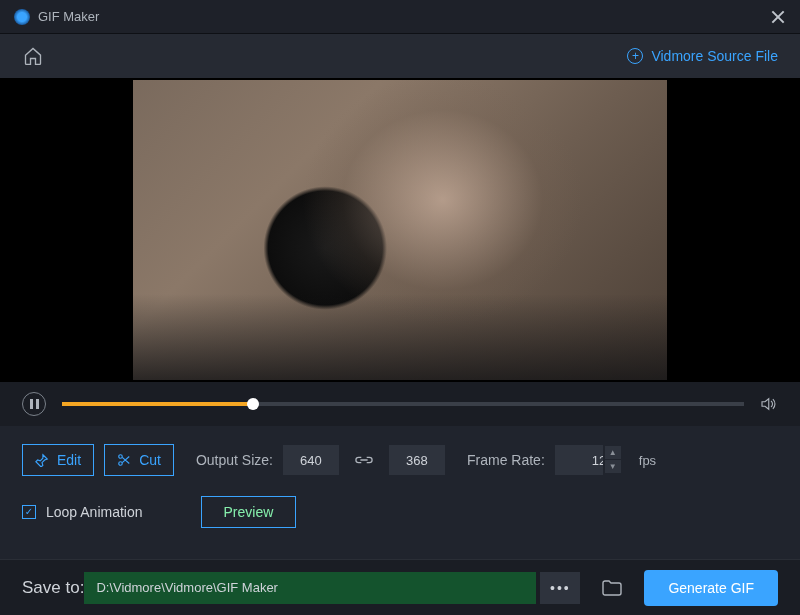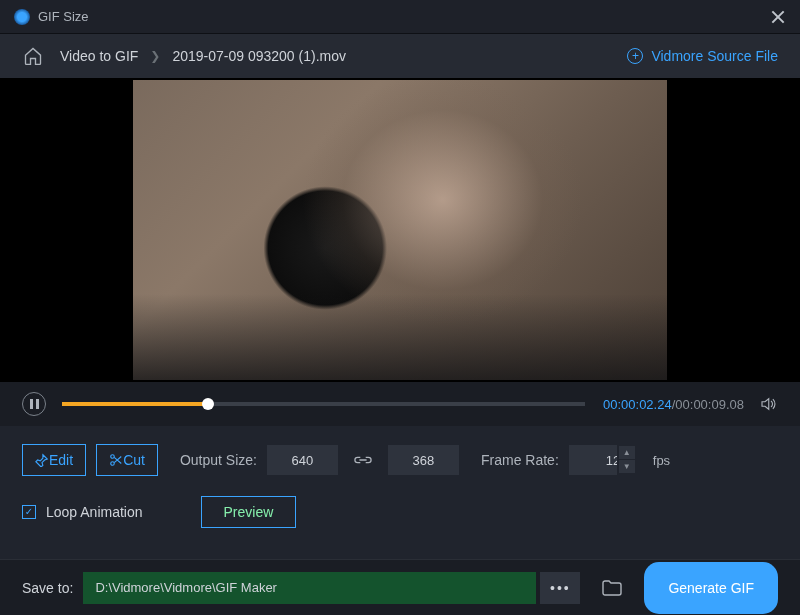--- a/index.html
+++ b/index.html
@@ -29,61 +29,56 @@
 .pause-glyph span{width:3px;height:10px;background:#aeb4bc}
 .prog-track{flex:1;height:4px;background:#3a3f48;position:relative;cursor:pointer}
 .prog-fill{position:absolute;left:0;top:0;height:100%;background:#f5a623;width:28%}
 .prog-handle{position:absolute;left:28%;top:50%;width:12px;height:12px;background:#fff;border-radius:50%;transform:translate(-50%,-50%)}
 .time{margin-left:18px;font-size:13px}
 .t-cur{color:#3aa4ff}
 .t-sep,.t-dur{color:#8a9098}
 .vol-icon{width:20px;height:18px;margin-left:14px;cursor:pointer}
 .controls{background:#20242d;padding:18px 22px 14px;flex:1}
 .row1{display:flex;align-items:center;gap:10px;margin-bottom:20px}
-.tool-btn{height:32px;border:1px solid #3aa4ff;background:transparent;color:#3aa4ff;font-size:14px;display:flex;align-items:center;padding:0 12px;cursor:pointer;}
+.tool-btn{height:32px;border:1px solid #3aa4ff;background:transparent;color:#3aa4ff;font-size:14px;display:flex;align-items:center;padding:0 12px;cursor:pointer;gap:8px}
 .ico{width:14px;height:14px}
 .lbl{font-size:14px;color:#aeb4bc;margin-left:12px}
-.numbox{width:71px;height:30px;background:#2e333d;border:none;color:#cfd3d9;text-align:center;font-size:13px}
+.numbox{width:56px;height:30px;background:#2e333d;border:none;color:#cfd3d9;text-align:center;font-size:13px}
 .link-ico{width:18px;height:14px;margin:0 6px}
 .fps-wrap{display:flex;align-items:center}
 .stepper{display:flex;flex-direction:column;margin-left:2px}
 .step-btn{width:16px;height:14px;background:#2e333d;display:flex;align-items:center;justify-content:center;cursor:pointer;font-size:8px;color:#8a9098;border-bottom:1px solid #20242d}
 .unit{margin-left:8px;font-size:13px;color:#aeb4bc}
 .row2{display:flex;align-items:center;gap:24px}
 .check{display:flex;align-items:center;gap:10px;cursor:pointer;font-size:14px;color:#cfd3d9}
 .checkbox{width:14px;height:14px;border:1.5px solid #3aa4ff;display:flex;align-items:center;justify-content:center}
 .checkmark{color:#3aa4ff;font-size:10px;line-height:1}
 .preview-btn{height:32px;border:1px solid #3aa4ff;background:transparent;color:#86efac;font-size:14px;padding:0 22px;cursor:pointer;margin-left:34px}
 .footer{height:56px;background:#1a1d24;display:flex;align-items:center;padding:0 22px;border-top:1px solid #2a2e36}
-.save-lbl{font-size:14px;color:#cfd3d9;margin-right:10px}
+.save-lbl{font-size:17px;color:#cfd3d9;}
 .path-input{flex:1;height:32px;background:#14532d;border:none;color:#cfd3d9;font-size:13px;padding:0 12px}
 .dots-btn{width:40px;height:32px;background:#2e333d;border:none;color:#cfd3d9;cursor:pointer;margin-left:4px;font-size:14px;letter-spacing:2px}
 .folder-btn{width:36px;height:32px;background:transparent;border:none;cursor:pointer;margin:0 14px;display:flex;align-items:center;justify-content:center}
-.gen-btn{height:52px;background:#3aa4ff;border:none;color:#fff;font-size:14px;padding:0 24px;border-radius:15px;cursor:pointer}
+.gen-btn{height:36px;background:#3aa4ff;border:none;color:#fff;font-size:14px;padding:0 24px;border-radius:4px;cursor:pointer}
 svg{display:block}
 </style>
 </head>
 <body>
 
 <div class="titlebar">
   <div class="app-icon"></div>
-  <div class="titlebar-title">GIF Size</div>
+  <div class="titlebar-title">GIF Maker</div>
   <div class="titlebar-spacer"></div>
   <div class="close-x"></div>
 </div>
 
 <div class="toolbar">
   <svg class="home-icon" viewBox="0 0 24 24">
       <path d="M3 11l9-8 9 8v10a1 1 0 0 1-1 1h-5v-7h-6v7H4a1 1 0 0 1-1-1z" fill="none" stroke="#aeb4bc" stroke-width="1.6"></path>
     </svg>
-  <div class="breadcrumb">
-    <span>Video to GIF</span>
-    <span class="chevron">❯</span>
-    <span>2019-07-09 093200 (1).mov</span>
-  </div>
   <div class="toolbar-spacer"></div>
   <div class="change-source">
     <span class="plus-circle">+</span>
     <span>Vidmore Source File</span>
   </div>
 </div>
 
 <div class="video-area">
   <div class="preview"></div>
 </div>
@@ -91,23 +86,20 @@
 <div class="playback">
   <div class="play-btn">
     <div class="pause-glyph">
         <span></span>
         <span></span>
       </div>
   </div>
   <div class="prog-track">
     <div class="prog-fill"></div>
     <div class="prog-handle"></div>
-  </div>
-  <div class="time">
-    <span class="t-cur">00:00:02.24</span><span class="t-sep">/</span><span class="t-dur">00:00:09.08</span>
   </div>
   <svg class="vol-icon" viewBox="0 0 24 24">
       <path d="M4 9v6h4l5 4V5L8 9H4z" fill="none" stroke="#aeb4bc" stroke-width="1.5"></path>
       <path d="M16 8a5 5 0 0 1 0 8M18.5 5.5a9 9 0 0 1 0 13" fill="none" stroke="#aeb4bc" stroke-width="1.5"></path>
     </svg>
 </div>
 
 <div class="controls">
   <div class="row1">
     <button class="tool-btn">

